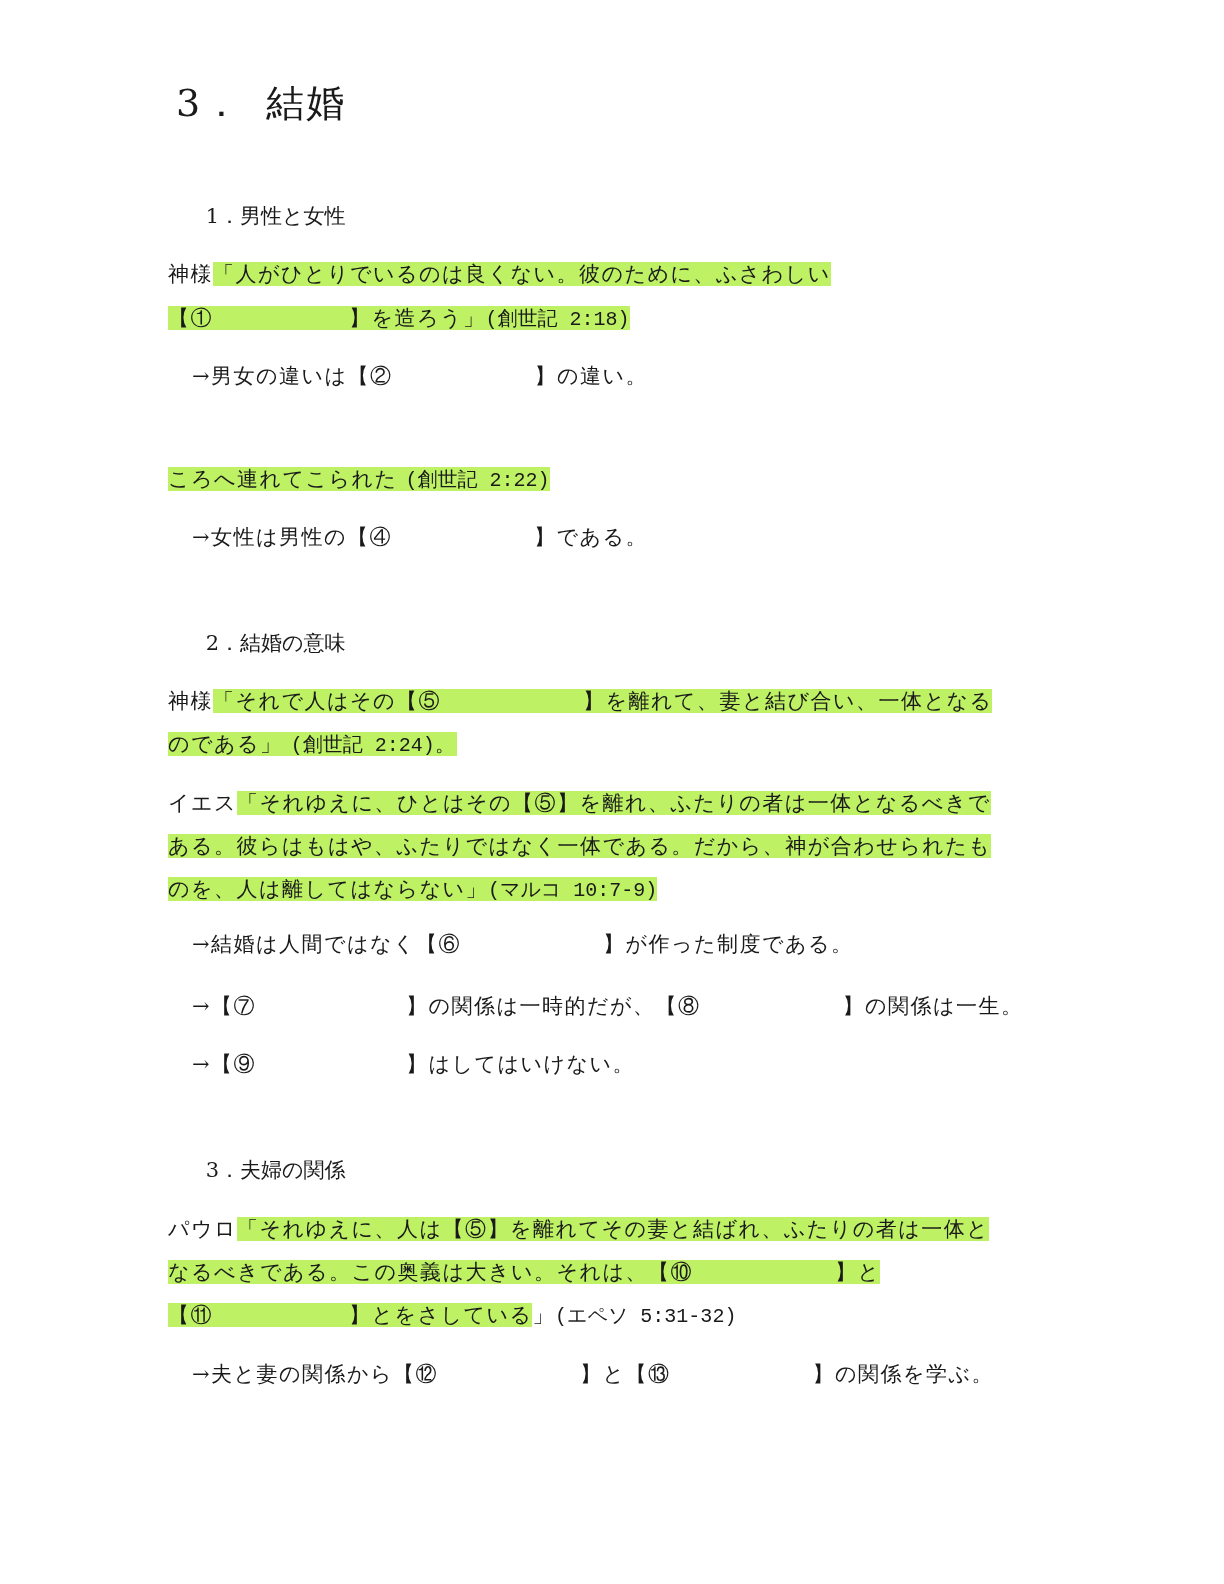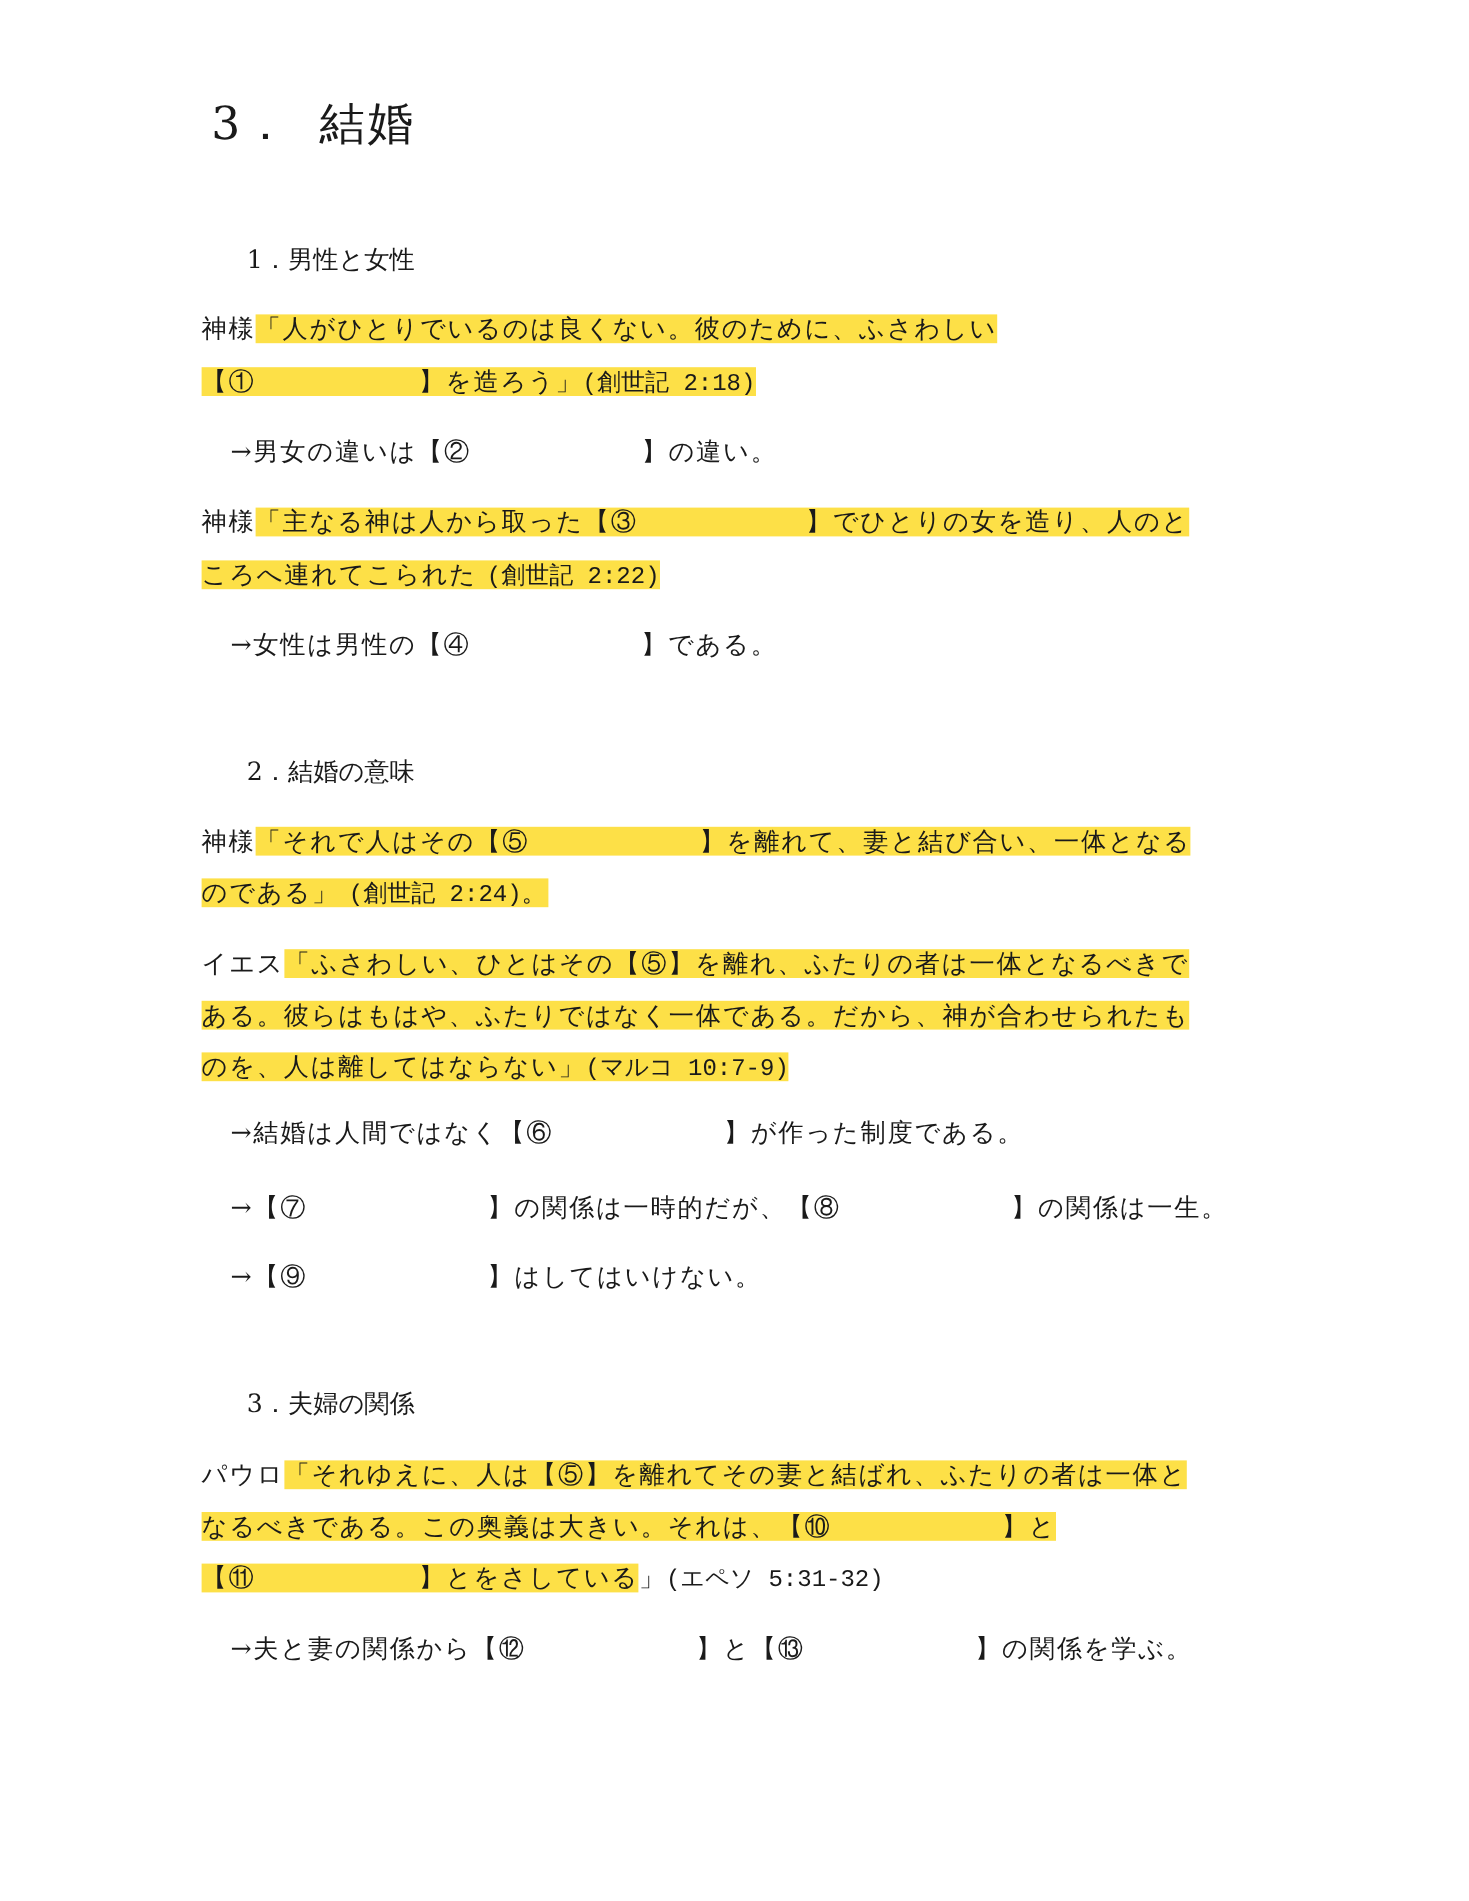--- a/index.html
+++ b/index.html
@@ -4,21 +4,21 @@
 <style>
   html, body { margin: 0; padding: 0; background: #ffffff; }
   body { width: 1224px; height: 1584px; position: relative; overflow: hidden;
          font-family: "DejaVu Serif", "Liberation Serif", serif; color: #1a1a1a; }
   .page { position: absolute; left: 0; top: 0; width: 1224px; height: 1479px; }
   .title { position: absolute; left: 176px; top: 78px; font-size: 38px; letter-spacing: 2px; }
   .title .num { margin-right: 24px; }
   .h2 { position: absolute; left: 174px; font-size: 21px; text-align: right; }
   .h2 .num { display: inline-block; width: 66px; }
   .line { position: absolute; left: 168px; font-size: 21px; line-height: 40px; height: 40px; white-space: nowrap; letter-spacing: 1.5px; }
-  .hl { background: #fde047; text-align: right; }
+  .hl { background: #bef264; text-align: right; }
   .ref { font-family: Liberation Mono, monospace; letter-spacing: 0; font-size: 20px; }
   .blank { display: inline-block; }
   .arrow { left: 192px; }
 </style>
 </head>
 <body>
 
 <div class="page">
 
   <div class="title">
@@ -33,44 +33,41 @@
     <span>神様</span><span class="hl">「人がひとりでいるのは良くない。彼のために、ふさわしい</span>
   </div>
   <div class="line" style="top:298px">
     <span class="hl"><span>【①</span><span class="blank" style="width:136px"></span><span>】を造ろう」</span><span class="ref">(創世記 2:18)</span></span>
   </div>
 
   <div class="line arrow" style="top:356px">
     <span>→男女の違いは【②</span><span class="blank" style="width:142px"></span><span>】の違い。</span>
   </div>
 
-  <div class="line" style="top:415px">
-    <span>神様</span><span class="hl"><span>「主なる神は人から取った【③</span><span class="blank" style="width:140px"></span><span>】でひとりの女を造り、人のと</span></span>
-  </div>
   <div class="line" style="top:459px">
     <span class="hl"><span>ころへ連れてこられた </span><span class="ref">(創世記 2:22)</span></span>
   </div>
 
   <div class="line arrow" style="top:517px">
     <span>→女性は男性の【④</span><span class="blank" style="width:142px"></span><span>】である。</span>
   </div>
 
   <div class="h2" style="top:629px">
     <span class="num">2．</span><span>結婚の意味</span>
   </div>
 
   <div class="line" style="top:681px">
     <span>神様</span><span class="hl"><span>「それで人はその【⑤</span><span class="blank" style="width:142px"></span><span>】を離れて、妻と結び合い、一体となる</span></span>
   </div>
   <div class="line" style="top:724px">
     <span class="hl"><span>のである」 </span><span class="ref">(創世記 2:24)</span><span>。</span></span>
   </div>
 
   <div class="line" style="top:783px">
-    <span>イエス</span><span class="hl">「ふさわしい、ひとはその【⑤】を離れ、ふたりの者は一体となるべきで</span>
+    <span>イエス</span><span class="hl">「それゆえに、ひとはその【⑤】を離れ、ふたりの者は一体となるべきで</span>
   </div>
   <div class="line" style="top:826px">
     <span class="hl">ある。彼らはもはや、ふたりではなく一体である。だから、神が合わせられたも</span>
   </div>
   <div class="line" style="top:869px">
     <span class="hl"><span>のを、人は離してはならない」</span><span class="ref">(マルコ 10:7-9)</span></span>
   </div>
 
   <div class="line arrow" style="top:924px">
     <span>→結婚は人間ではなく【⑥</span><span class="blank" style="width:142px"></span><span>】が作った制度である。</span>

